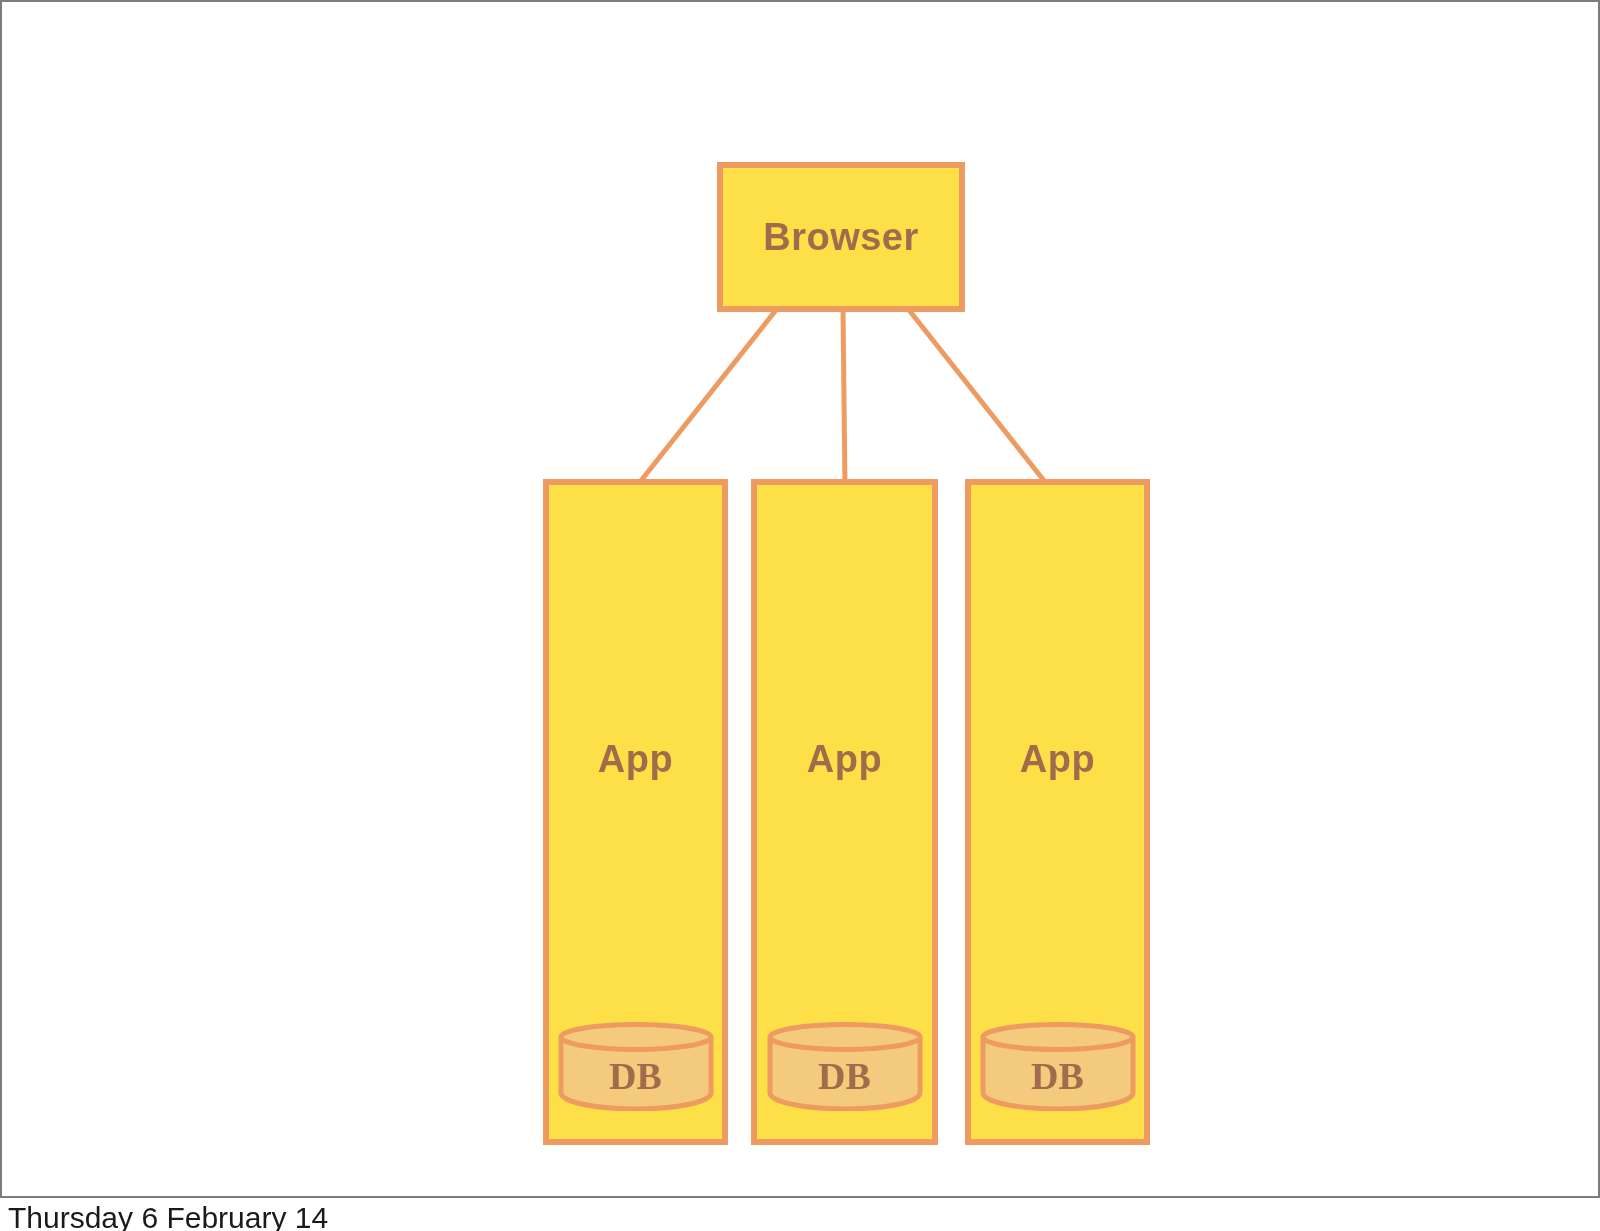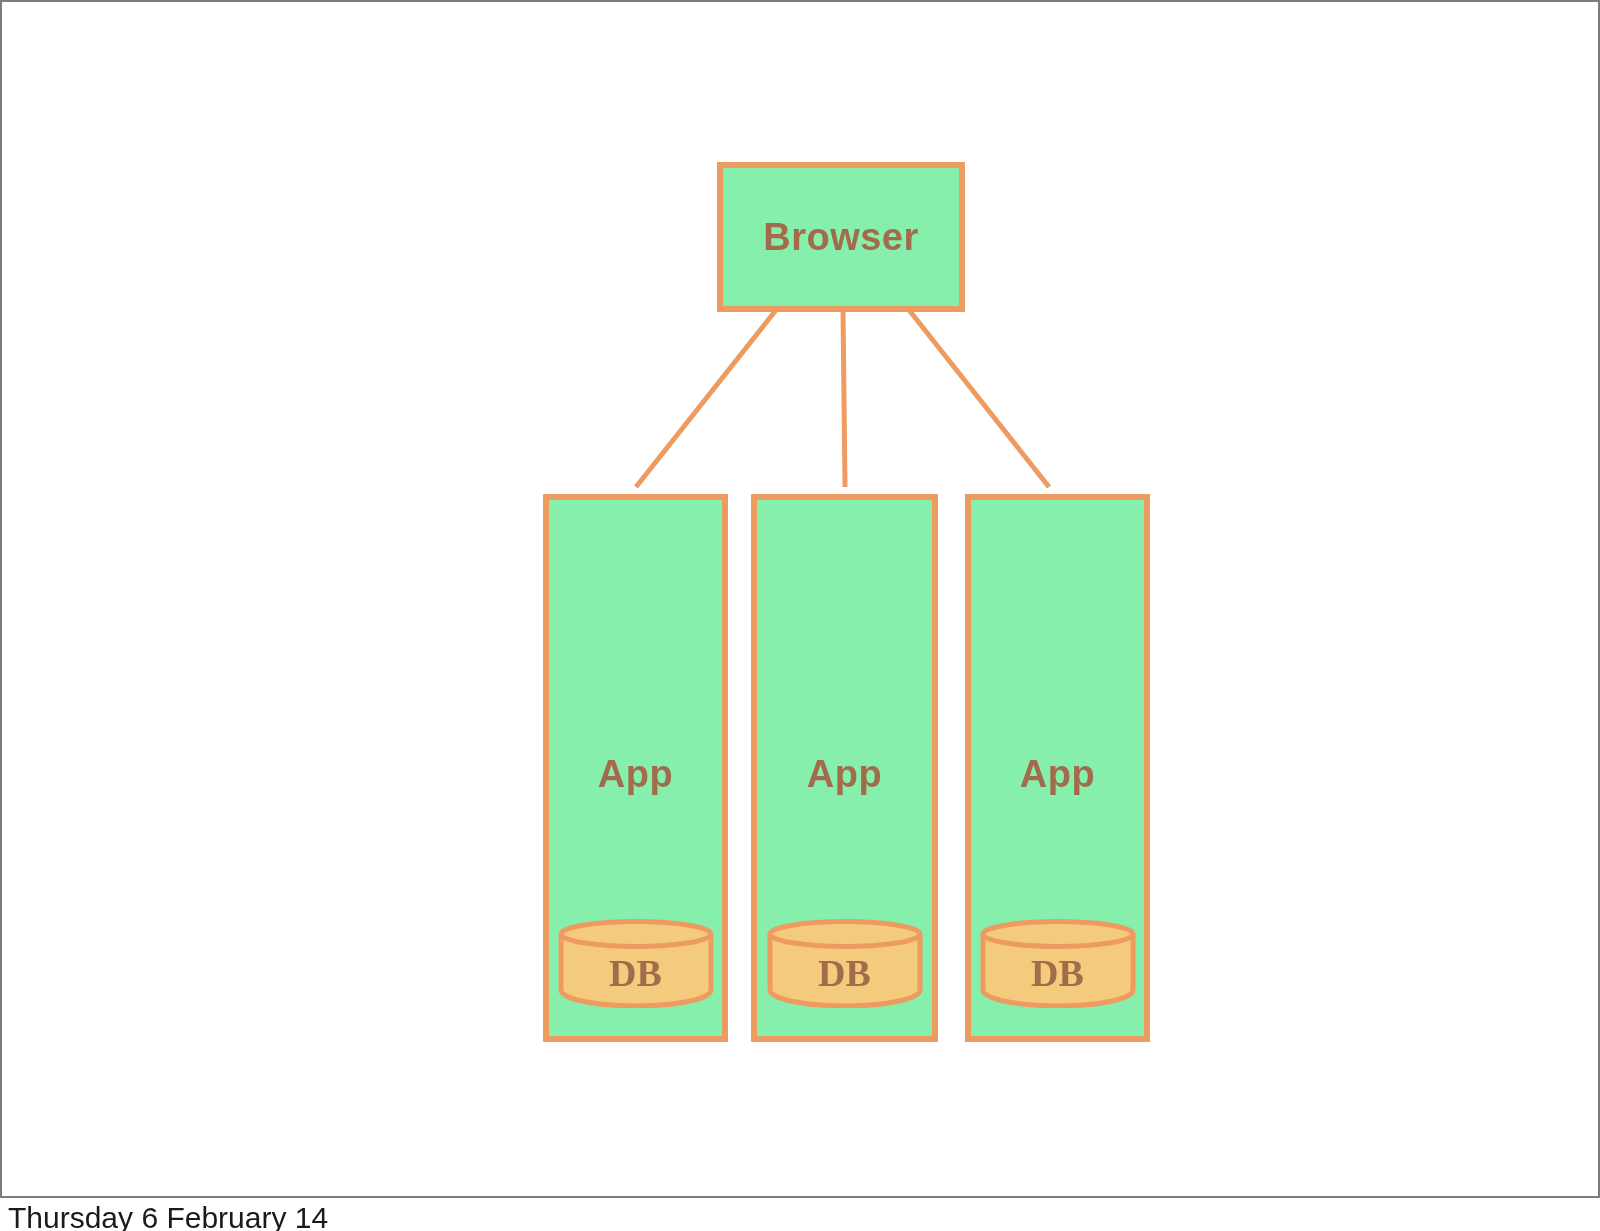--- a/index.html
+++ b/index.html
@@ -32,21 +32,21 @@
     left: 0;
     top: 0;
     width: 1600px;
     height: 1231px;
     pointer-events: none;
   }
   
   .node {
     position: absolute;
     box-sizing: border-box;
-    background: #86efac;
+    background: #fde047;
     border: 6px solid #ee9b61;
   }
   .node-label {
     color: #a26c4c;
     font-weight: 700;
     font-size: 38px;
     letter-spacing: 0.5px;
     text-align: center;
     user-select: none;
   }
@@ -55,22 +55,22 @@
     left: 717px;
     top: 162px;
     width: 248px;
     height: 150px;
     display: flex;
     align-items: center;
     justify-content: center;
   }
   
   .app-box {
-    top: 494px;
-    height: 548px;
+    top: 479px;
+    height: 666px;
     padding-left: 43px;
   }
   .app-box .app-label {
     position: absolute;
     left: 0;
     top: 250px;
     width: 100%;
     line-height: 48px;
   }
   .app1 { left: 543px; width: 185px; }

